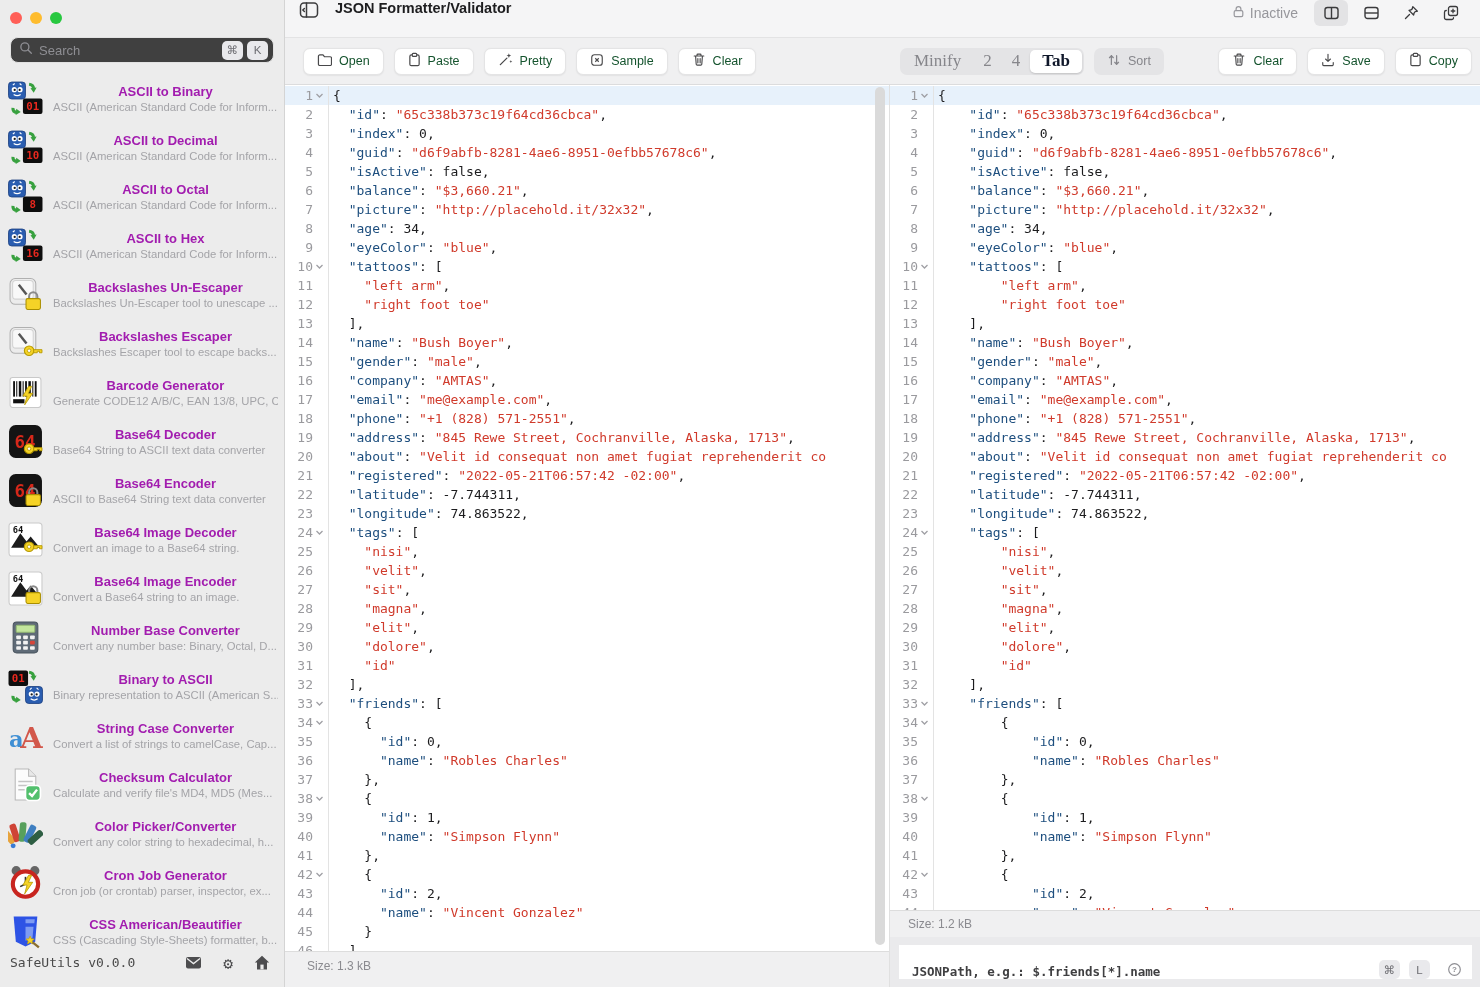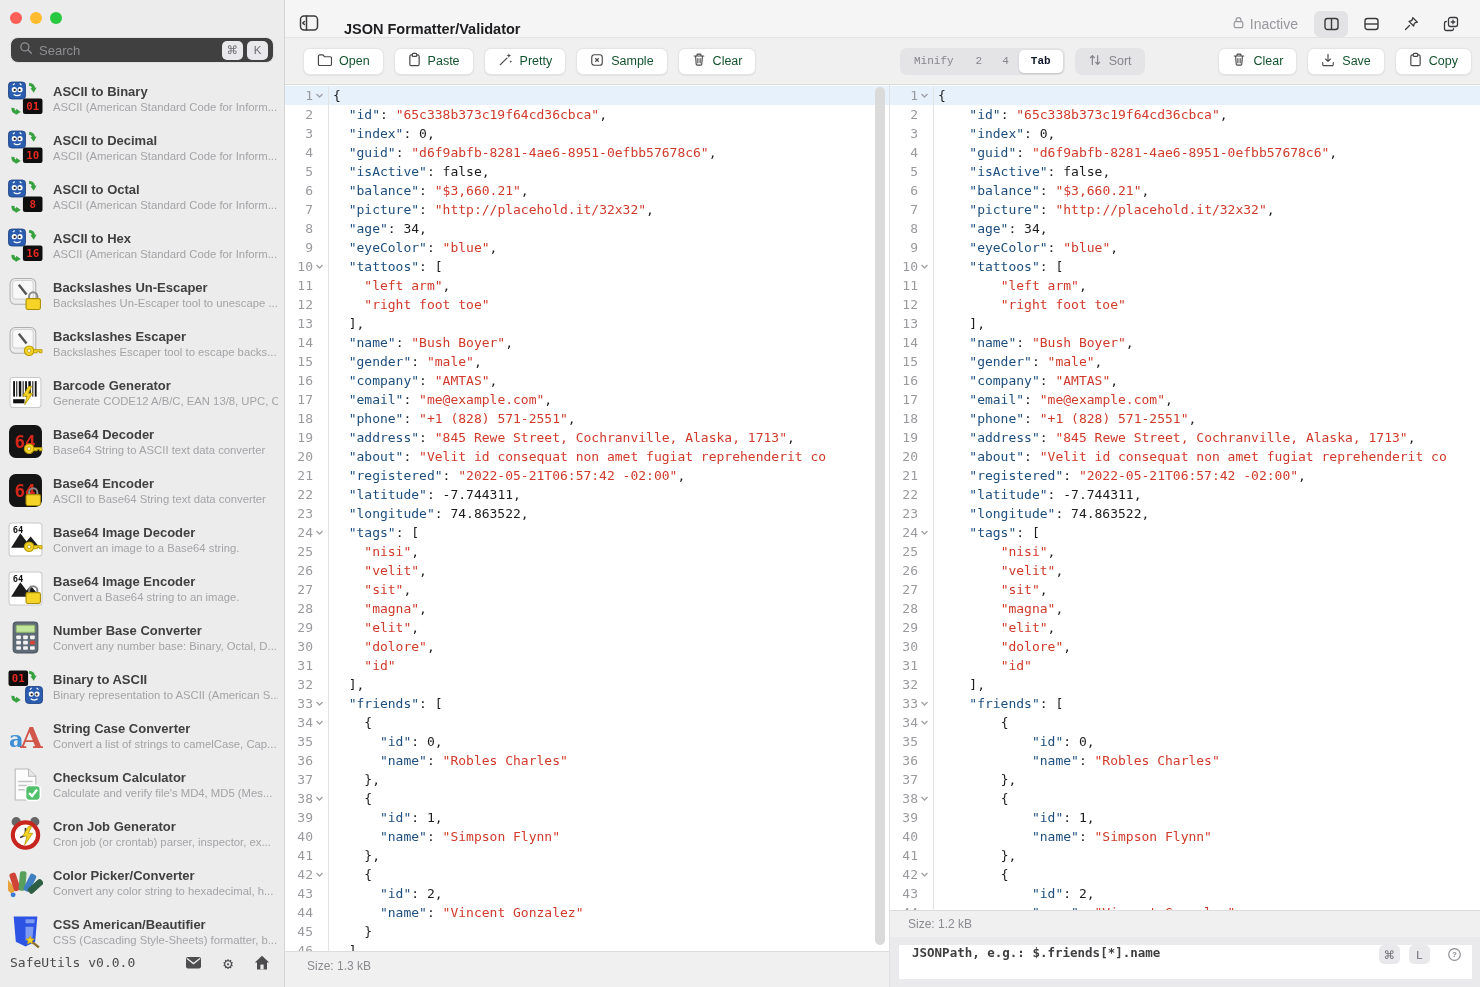--- a/index.html
+++ b/index.html
@@ -11,42 +11,42 @@
   .traffic { display:flex; gap:8px; padding:12px 0 0 10px; }
   .dot { width:12px; height:12px; border-radius:50%; }
   .searchbar { margin:13px 10px 0 10px; height:26px; background:#404040; border:1px solid #e2e2e2; border-radius:8px; display:flex; align-items:center; padding:0 5px 0 8px; }
   .searchbar .ph { color:#8e8e93; font-size:13px; margin-left:6px; }
   .kbd { min-width:21px; height:19px; padding:0 5px; background:#e9e9ec; border-radius:5px; color:#6e6e73; font-size:11.5px; display:flex; align-items:center; justify-content:center; margin-left:4px; }
   .kbd.first { margin-left:auto; }
   .tool-list { margin-top:11px; }
   .tool-item { height:49px; display:flex; align-items:center; gap:10px; padding:0 6px 0 8px; }
   .ticon { flex:none; display:block; }
   .tool-text { min-width:0; flex:1; }
-  .tool-title { font-size:13px; font-weight:700; color:#404040; white-space:nowrap; overflow:hidden; }
+  .tool-title { font-size:13px; font-weight:700; color:#a21caf; white-space:nowrap; overflow:hidden;text-align:center; }
   .tool-desc { font-size:11.3px; color:#a4a4a8; white-space:nowrap; overflow:hidden; margin-top:2px; }
   .side-footer { position:absolute; left:0; right:0; bottom:0; height:32px; display:flex; align-items:flex-start; padding:0 14px 4px 10px; font-family:"DejaVu Sans Mono", monospace; font-size:13px; color:#4a4a4a; }
   .side-footer .ficons { margin-left:auto; display:flex; align-items:center; gap:21px; }
   .gear-glyph { font-size:16px; color:#4d4d4f; line-height:1; }
 
   
   .main { flex:1; display:flex; flex-direction:column; min-width:0; }
-  .titlebar { height:38px; flex:none; background:#f5f5f6; border-bottom:1px solid #e3e3e4; display:flex; align-items:flex-end; padding:0 12px 0 14px;gap:9px; }
+  .titlebar { height:38px; flex:none; background:#f5f5f6; border-bottom:1px solid #e3e3e4; display:flex; align-items:flex-start; padding:0 12px 0 14px; }
   .page-title { font-size:14.5px; font-weight:700; color:#1d1d1f; margin-left:16px; }
   .tb-spacer { margin-left:auto; display:flex; align-items:center; gap:6px; }
   .inactive { display:flex; align-items:center; gap:5px; color:#97979c; font-size:14px; margin-right:10px; }
   .winbtn { width:34px; height:26px; border:none; background:transparent; border-radius:6px; display:flex; align-items:center; justify-content:center; color:#3a3a3c; }
   .winbtn.selected { background:#e3e3e5; }
 
   .toolbar { height:47px; flex:none; background:#f0f0f1; border-bottom:1px solid #dcdcdd; display:flex; align-items:center; }
   .tb-left { width:604px; flex:none; display:flex; gap:10px; padding-left:18px; }
   .tb-right { flex:1; display:flex; align-items:center; padding:0 8px 0 11px; gap:10px; }
   .btn { height:27px; background:#fff; border:1px solid #e4e4e5; border-radius:7px; display:inline-flex; align-items:center; gap:7px; padding:0 13px; font-size:12.5px; color:#14532d; box-shadow:0 0.5px 1.5px rgba(0,0,0,.06); font-family:inherit; }
   .btn svg { flex:none; }
   .seg { height:27px; background:#e4e4e6; border-radius:7px; display:flex; align-items:center; padding:2px; }
-  .seg-item { height:23px; padding:0 12px; font-size:11px; color:#86868b; border:none; background:transparent; border-radius:5px; display:flex; align-items:center; font-family:Liberation Mono, monospace; }
+  .seg-item { height:23px; padding:0 12px; font-size:17px; color:#86868b; border:none; background:transparent; border-radius:5px; display:flex; align-items:center; font-family:Liberation Serif, serif; }
   .seg-item.narrow { padding:0 10px; }
   .seg-item.selected { background:#fff; color:#0f172a; font-weight:700; box-shadow:0 1px 2px rgba(0,0,0,.15); }
   .btn.gray { background:#e4e4e6; border:none; color:#86868b; box-shadow:none; }
   .tb-actions { margin-left:auto; display:flex; gap:10px; }
 
   
   .editors { flex:1; display:flex; min-height:0; }
   .pane { display:flex; flex-direction:column; background:#fff; min-width:0; position:relative; }
   .pane.left { width:604px; flex:none; }
   .pane.right { flex:1; border-left:1px solid #e0e0e0; }
@@ -62,21 +62,21 @@
   .code { flex:1; overflow:hidden; }
   .tk-k { color:#1d4e7e; }
   .tk-s { color:#d03a2b; }
   .tk-n, .tk-b, .tk-p { color:#1c1c1e; }
   .vscroll { position:absolute; top:2px; right:4px; width:10px; height:858px; background:#dadada; border-radius:5px; }
 
   .statusbar { background:#f0f0f1; border-top:1px solid #dddddd; font-size:12px; color:#8a8a8f; }
   .pane.left .statusbar { flex:1; padding:7px 0 9px 22px; }
   .pane.right .statusbar { height:27px; flex:none; padding:6px 0 0 18px; }
   .jsonpath-strip { flex:1; background:#eaeaec; padding:8px 8px 0 9px; }
-  .jsonpath-input { height:34px; background:#fff; border-radius:0; display:flex; align-items:flex-start; padding:0 10px 0 13px; }
+  .jsonpath-input { height:34px; background:#fff; border-radius:0; display:flex; align-items:flex-end; padding:0 10px 0 13px; }
   .jsonpath-input .jp-text { font-family:"DejaVu Sans Mono", monospace; font-weight:700; font-size:12.5px; color:#3f3f41; }
   .jsonpath-input .jp-right { margin-left:auto; display:flex; align-items:center; gap:5px; }
   .jsonpath-input .help { margin-left:12px; display:flex; }
 </style>
 </head>
 <body>
 
 <div class="window">
 
   <aside class="sidebar">
@@ -406,49 +406,49 @@
             </svg>
           </div>
           <div class="tool-text">
             <div class="tool-title">Checksum Calculator</div>
             <div class="tool-desc">Calculate and verify file's MD4, MD5 (Mes...</div>
           </div>
         </div>
         <div class="tool-item">
           <div>
             <svg class="ticon" viewBox="0 0 34 34" width="35" height="35">
+              <rect x="3" y="9" width="6.5" height="17" rx="2.2" fill="#e7a33c" transform="rotate(-40 6 27)"></rect>
+              <rect x="6.5" y="7" width="6.5" height="18" rx="2.2" fill="#cf4436" transform="rotate(-18 9.5 26)"></rect>
+              <rect x="10" y="6" width="6.5" height="19" rx="2.2" fill="#58a05c" transform="rotate(5 13 26)"></rect>
+              <rect x="13.5" y="7" width="6.5" height="18" rx="2.2" fill="#3f7fc1" transform="rotate(27 16.5 26)"></rect>
+              <rect x="16.5" y="9" width="6.5" height="17" rx="2.2" fill="#2e5e43" transform="rotate(48 19.5 27)"></rect>
+              <circle cx="5" cy="29" r="2.4" fill="#3a7bd5"></circle>
+            </svg>
+          </div>
+          <div class="tool-text">
+            <div class="tool-title">Color Picker/Converter</div>
+            <div class="tool-desc">Convert any color string to hexadecimal, h...</div>
+          </div>
+        </div>
+        <div class="tool-item">
+          <div>
+            <svg class="ticon" viewBox="0 0 34 34" width="35" height="35">
               <circle cx="8" cy="5.5" r="4.5" fill="#666"></circle>
               <circle cx="26" cy="5.5" r="4.5" fill="#666"></circle>
               <circle cx="17" cy="18.5" r="12.3" fill="#fff" stroke="#c8251f" stroke-width="4"></circle>
               <line x1="17" y1="18.5" x2="17" y2="11.5" stroke="#333" stroke-width="1.6"></line>
               <line x1="17" y1="18.5" x2="11.8" y2="21" stroke="#333" stroke-width="1.6"></line>
               <g transform="translate(14 10)">
                 <path d="M6 0 L0.5 9.5 h4 L2.2 18 l7.8-11.2 h-4.2 L9 0z" fill="#f5d327" stroke="#b89b00" stroke-width="0.8"></path>
               </g>
             </svg>
           </div>
           <div class="tool-text">
             <div class="tool-title">Cron Job Generator</div>
             <div class="tool-desc">Cron job (or crontab) parser, inspector, ex...</div>
-          </div>
-        </div>
-        <div class="tool-item">
-          <div>
-            <svg class="ticon" viewBox="0 0 34 34" width="35" height="35">
-              <rect x="3" y="9" width="6.5" height="17" rx="2.2" fill="#e7a33c" transform="rotate(-40 6 27)"></rect>
-              <rect x="6.5" y="7" width="6.5" height="18" rx="2.2" fill="#cf4436" transform="rotate(-18 9.5 26)"></rect>
-              <rect x="10" y="6" width="6.5" height="19" rx="2.2" fill="#58a05c" transform="rotate(5 13 26)"></rect>
-              <rect x="13.5" y="7" width="6.5" height="18" rx="2.2" fill="#3f7fc1" transform="rotate(27 16.5 26)"></rect>
-              <rect x="16.5" y="9" width="6.5" height="17" rx="2.2" fill="#2e5e43" transform="rotate(48 19.5 27)"></rect>
-              <circle cx="5" cy="29" r="2.4" fill="#3a7bd5"></circle>
-            </svg>
-          </div>
-          <div class="tool-text">
-            <div class="tool-title">Color Picker/Converter</div>
-            <div class="tool-desc">Convert any color string to hexadecimal, h...</div>
           </div>
         </div>
         <div class="tool-item">
           <div>
             <svg class="ticon" viewBox="0 0 34 34" width="35" height="35">
               <path d="M5.5 2.5 h23 l-2.1 24.5 -9.4 4.5 -9.4 -4.5 z" fill="#2d53e5"></path>
               <path d="M17 5 h9 l-.4 4 h-8.6 z M17 12.5 h7.8 l-1 10.5 -6.8 3 z" fill="#9ab3f5" opacity="0.75"></path>
               <path d="M21.5 21.5 l1.2 2.6 2.8 .3 -2.1 1.9 .6 2.8 -2.5 -1.5 -2.5 1.5 .6 -2.8 -2.1 -1.9 2.8 -.3 z" fill="#f5d327" stroke="#c9a50a" stroke-width="0.7"></path>
               <path d="M24 27.5 l6 5" stroke="#8b6f2f" stroke-width="2.2"></path>
             </svg>

